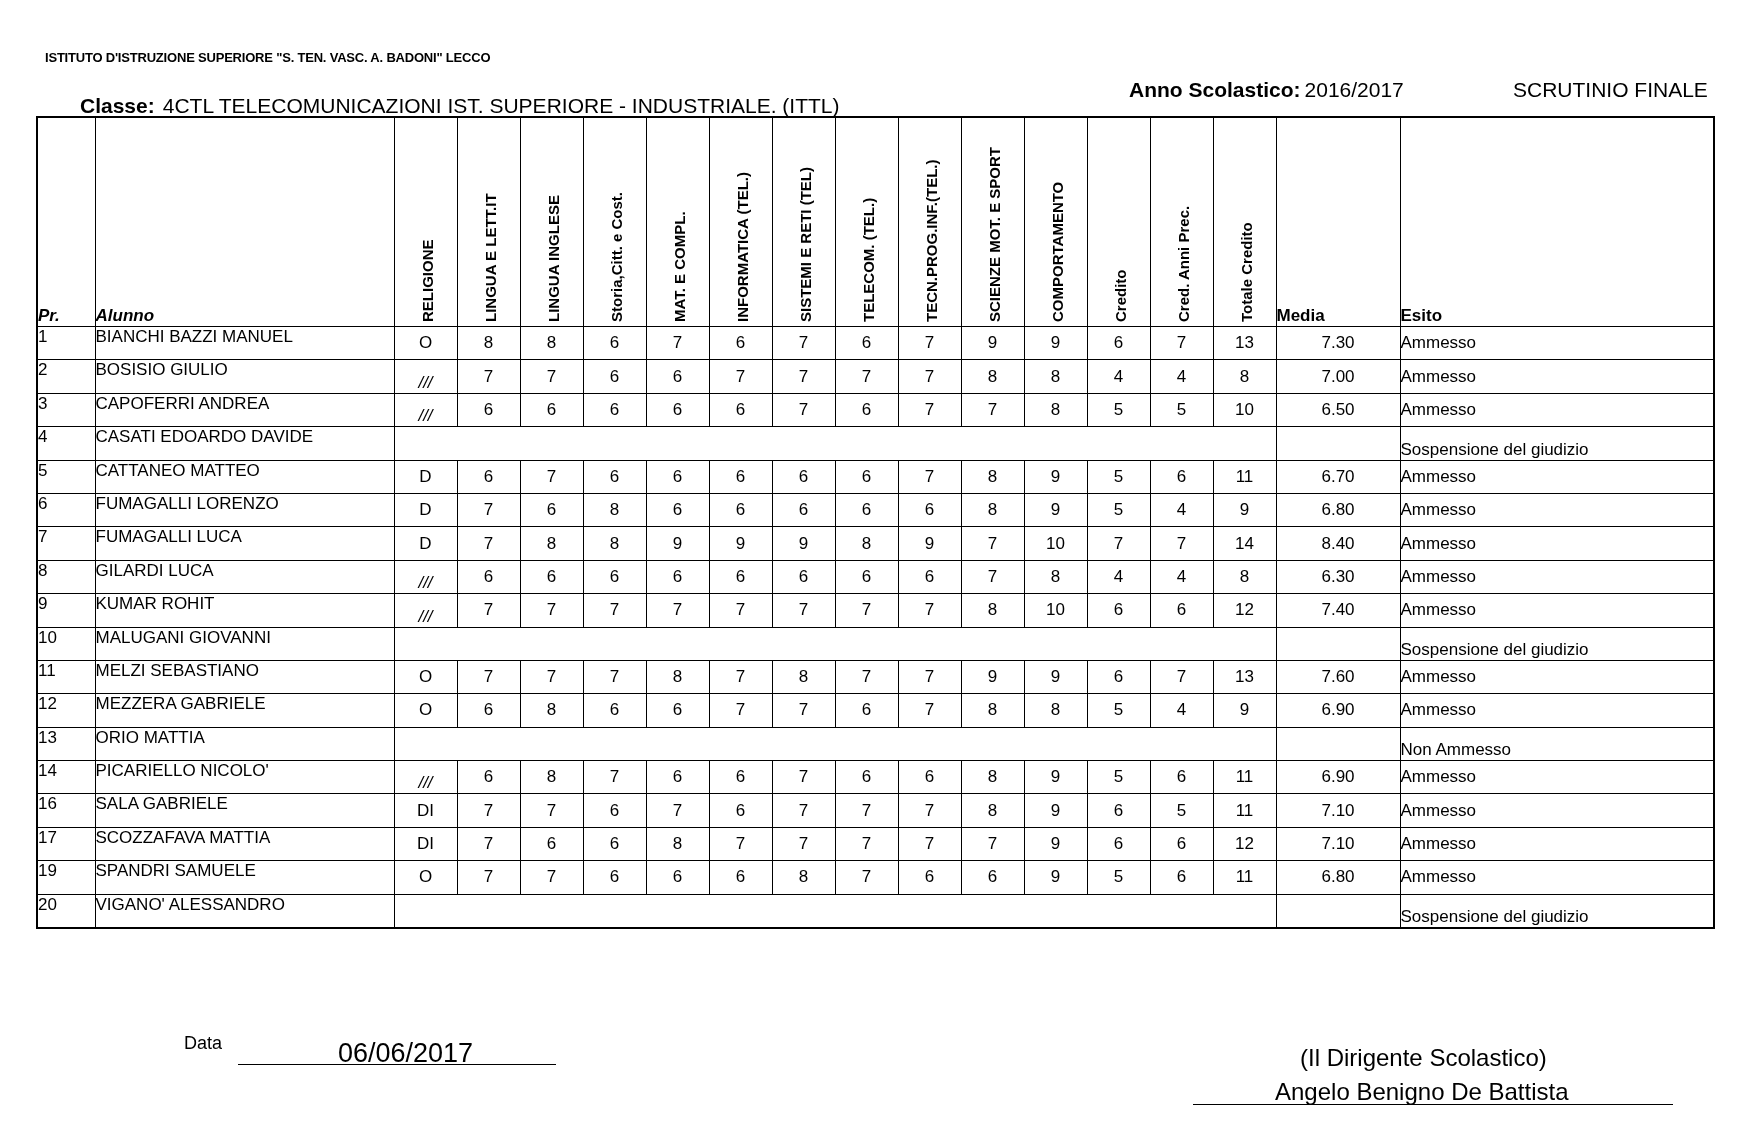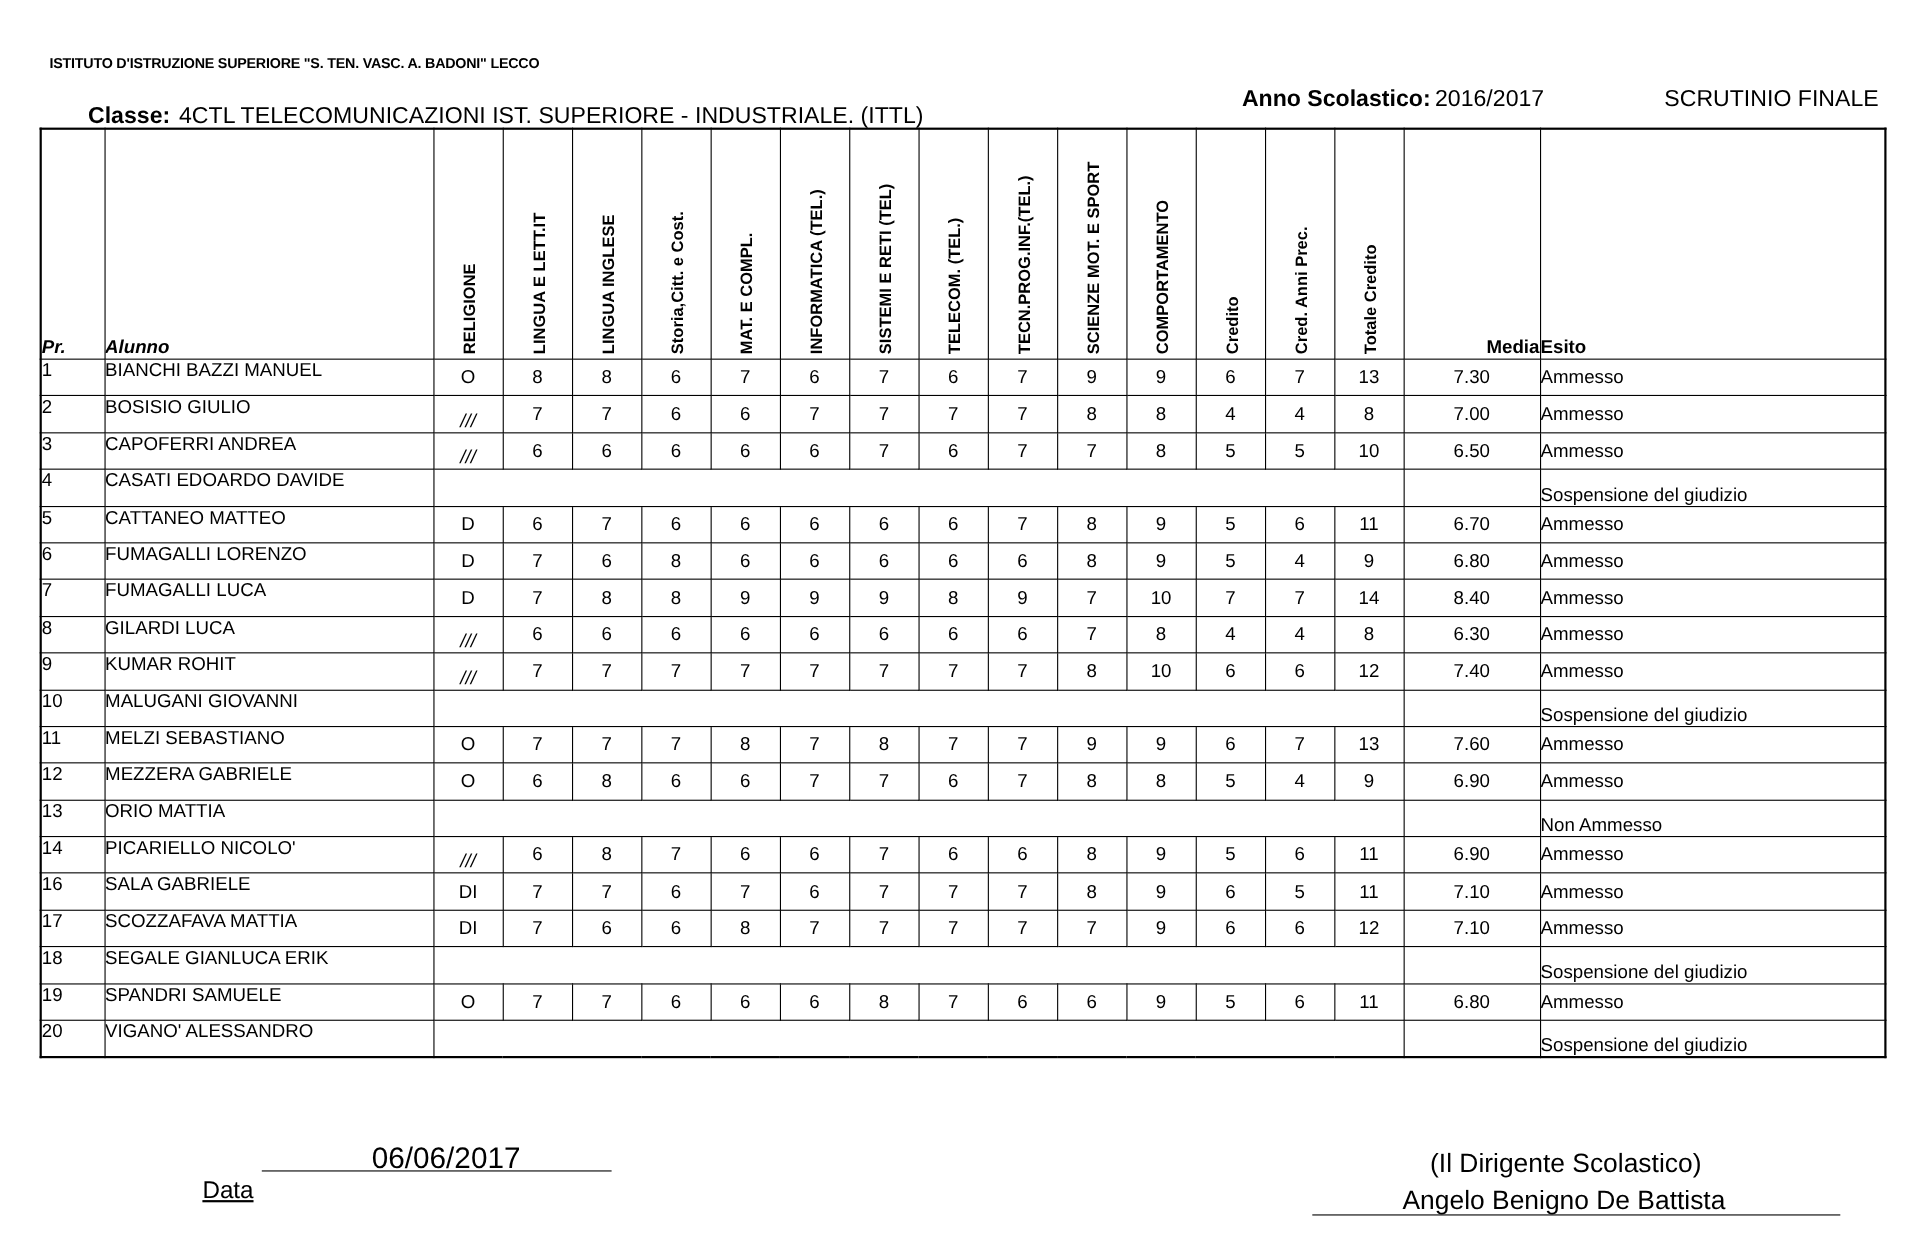--- a/index.html
+++ b/index.html
@@ -37,29 +37,29 @@
     th.name, td.name { text-align: left; padding-left: 4px; }
     th.pr, th.name { font-size: 17px; padding-bottom: 2px; font-style: italic; }
     td.pr, td.name { vertical-align: top; padding-top: 4px; }
     th.vert { position: relative; }
     th.vert .vlabel {
       position: absolute; left: 50%; bottom: 4px;
       transform-origin: left bottom;
       transform: translateX(10px) rotate(-90deg);
       font-size: 15px; font-weight: bold; white-space: nowrap; text-align: left;
     }
-    th.media { text-align: right; font-size: 17px; padding-bottom: 0px; }
+    th.media { text-align: left; font-size: 17px; padding-bottom: 0px; }
     th.esito { text-align: left; padding-left: 4px; font-size: 17px; }
     td.val { text-align: center; vertical-align: middle; }
     td.rel-slash { font-style: italic; font-size: 20px; vertical-align: bottom; padding-bottom: 0; }
     td.media-val { text-align: center; }
     td.esito-val { text-align: left; padding-left: 2px; vertical-align: middle; }
     td.esito-low { vertical-align: bottom; padding-bottom: 1px; }
     td.blank { }
-    .footer-data-label { position: absolute; left: 184px; top: 1069px; font-size: 22px; text-decoration: underline; }
+    .footer-data-label { position: absolute; left: 184px; top: 1033px; font-size: 18px; }
     .footer-data-line { position: absolute; left: 238px; top: 1064px; width: 318px; border-top: 1.5px solid #000; }
     .footer-data-value { position: absolute; left: 338px; top: 1038px; font-size: 27px; }
     .footer-dir-title { position: absolute; left: 1300px; top: 1044px; font-size: 24px; }
     .footer-dir-name { position: absolute; left: 1275px; top: 1078px; font-size: 24px; }
     .footer-dir-line { position: absolute; left: 1193px; top: 1104px; width: 480px; border-top: 1.5px solid #000; }
   </style>
 </head>
 <body>
 
 <div class="inst">ISTITUTO D'ISTRUZIONE SUPERIORE "S. TEN. VASC. A. BADONI" LECCO</div>
@@ -414,27 +414,20 @@
         <td class="val">7</td>
         <td class="val">7</td>
         <td class="val">9</td>
         <td class="val">6</td>
         <td class="val">6</td>
         <td class="val">12</td>
         <td class="val media-val">7.10</td>
         <td class="esito-val">Ammesso</td>
       </tr>
       <tr>
-        <td class="pr">18</td>
-        <td class="name">SEGALE GIANLUCA ERIK</td>
-        <td class="blank" colspan="14"></td>
-        <td class="val media-val"></td>
-        <td class="esito-val esito-low">Sospensione del giudizio</td>
-      </tr>
-      <tr>
         <td class="pr">19</td>
         <td class="name">SPANDRI SAMUELE</td>
         <td class="val">O</td>
         <td class="val">7</td>
         <td class="val">7</td>
         <td class="val">6</td>
         <td class="val">6</td>
         <td class="val">6</td>
         <td class="val">8</td>
         <td class="val">7</td>

